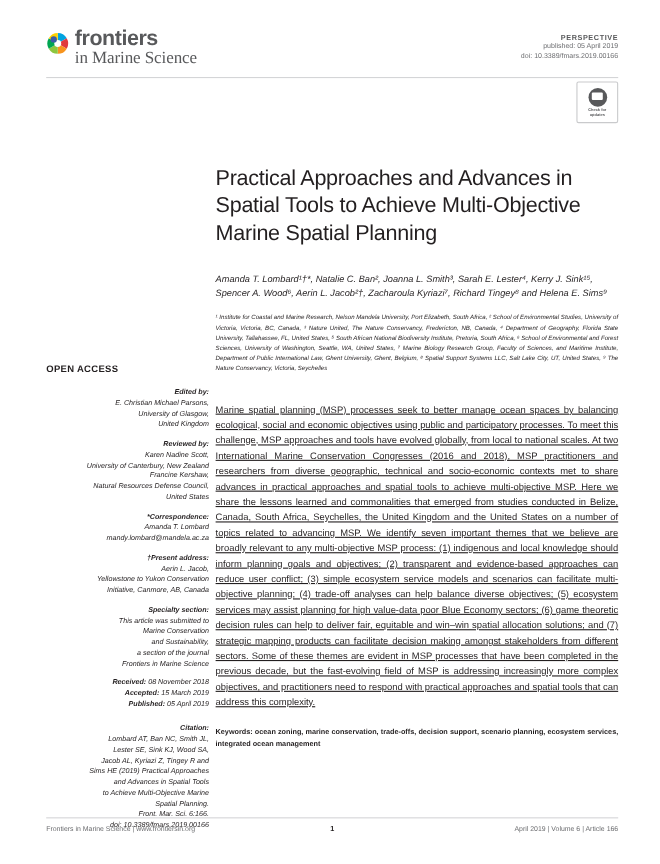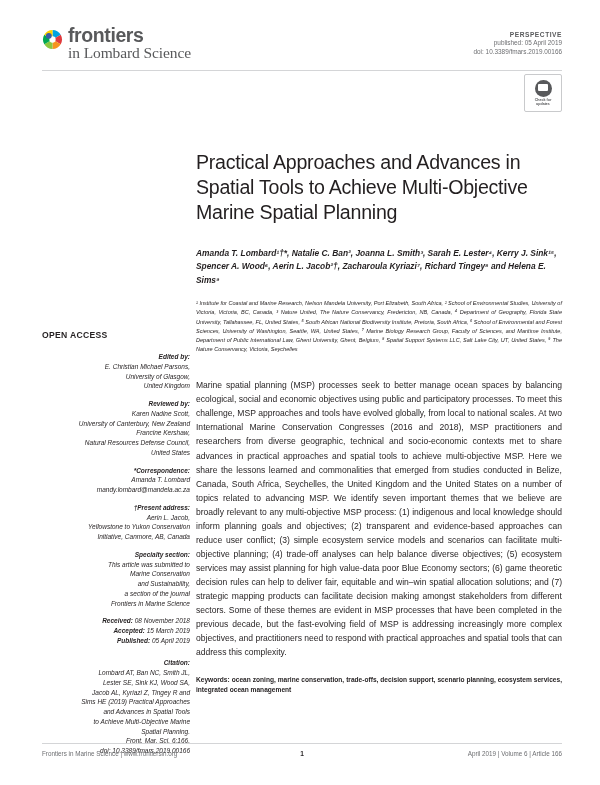--- a/index.html
+++ b/index.html
@@ -44,23 +44,23 @@
   .sb-line{font-size:6.5px;font-style:italic;color:#231f20;line-height:1.5;}
   .sb-dates .dl{font-size:6.5px;line-height:1.55;font-style:italic;}
   .sb-dates .dl b{font-weight:bold;font-style:italic;}
 
   
   .main{position:absolute;left:196px;top:150px;width:366px;}
   h1.title{
     font-size:19.6px;font-weight:normal;line-height:1.27;color:#231f20;
     margin:0 0 22px 0;letter-spacing:-0.25px;
   }
-  .authors{font-size:8.4px;font-style:italic;font-weight:bold;line-height:1.65;margin-bottom:11px;color:#231f20;}
+  .authors{font-size:8.4px;font-style:italic;font-weight:normal;line-height:1.65;margin-bottom:11px;color:#231f20;}
   .affil{font-size:5.55px;font-style:italic;line-height:1.66;color:#231f20;margin-bottom:24px;text-align:justify;}
-  .abstract{font-size:8.55px;line-height:1.64;text-align:justify;color:#231f20;margin-bottom:16px;}
+  .abstract{font-size:8.55px;line-height:1.64;text-align:justify;color:#231f20;margin-bottom:16px;text-decoration:underline;}
   .keywords{font-size:6.6px;font-weight:bold;line-height:1.62;text-align:justify;color:#231f20;}
   .keywords .kw-label{font-weight:bold;}
 
   
   .rule-bot{position:absolute;left:42px;right:38px;bottom:41px;border-top:1px solid #d4d5d7;}
   .footer{position:absolute;left:42px;right:38px;bottom:28px;display:flex;align-items:center;
           font-size:6.3px;color:#6d6e71;}
   .f-left{flex:1;text-align:left;}
   .f-mid{width:40px;text-align:center;font-weight:bold;color:#231f20;font-size:6.6px;}
   .f-right{flex:1;text-align:right;}
@@ -79,21 +79,21 @@
           <path d="M20 20 L35.6 29 A18 18 0 0 1 20 38 Z" fill="#f7941e"></path>
           <path d="M20 20 L20 38 A18 18 0 0 1 4.4 29 Z" fill="#8dc63f"></path>
           <path d="M20 20 L4.4 29 A18 18 0 0 1 4.4 11 Z" fill="#00a651"></path>
           <path d="M20 20 L4.4 11 A18 18 0 0 1 20 2 Z" fill="#ffd200"></path>
           <circle cx="20" cy="20" r="6" fill="#ffffff"></circle>
           <circle cx="13" cy="13" r="5.5" fill="#3b5ba5"></circle>
         </svg>
       </div>
       <div class="logo-text">
         <div class="logo-frontiers">frontiers</div>
-        <div class="logo-sub">in Lombard Science</div>
+        <div class="logo-sub">in Marine Science</div>
       </div>
     </div>
 
     <div class="pubinfo">
       <div class="ptype">PERSPECTIVE</div>
       <div class="pline">published: 05 April 2019</div>
       <div class="pline">doi: 10.3389/fmars.2019.00166</div>
     </div>
   </div>
 

